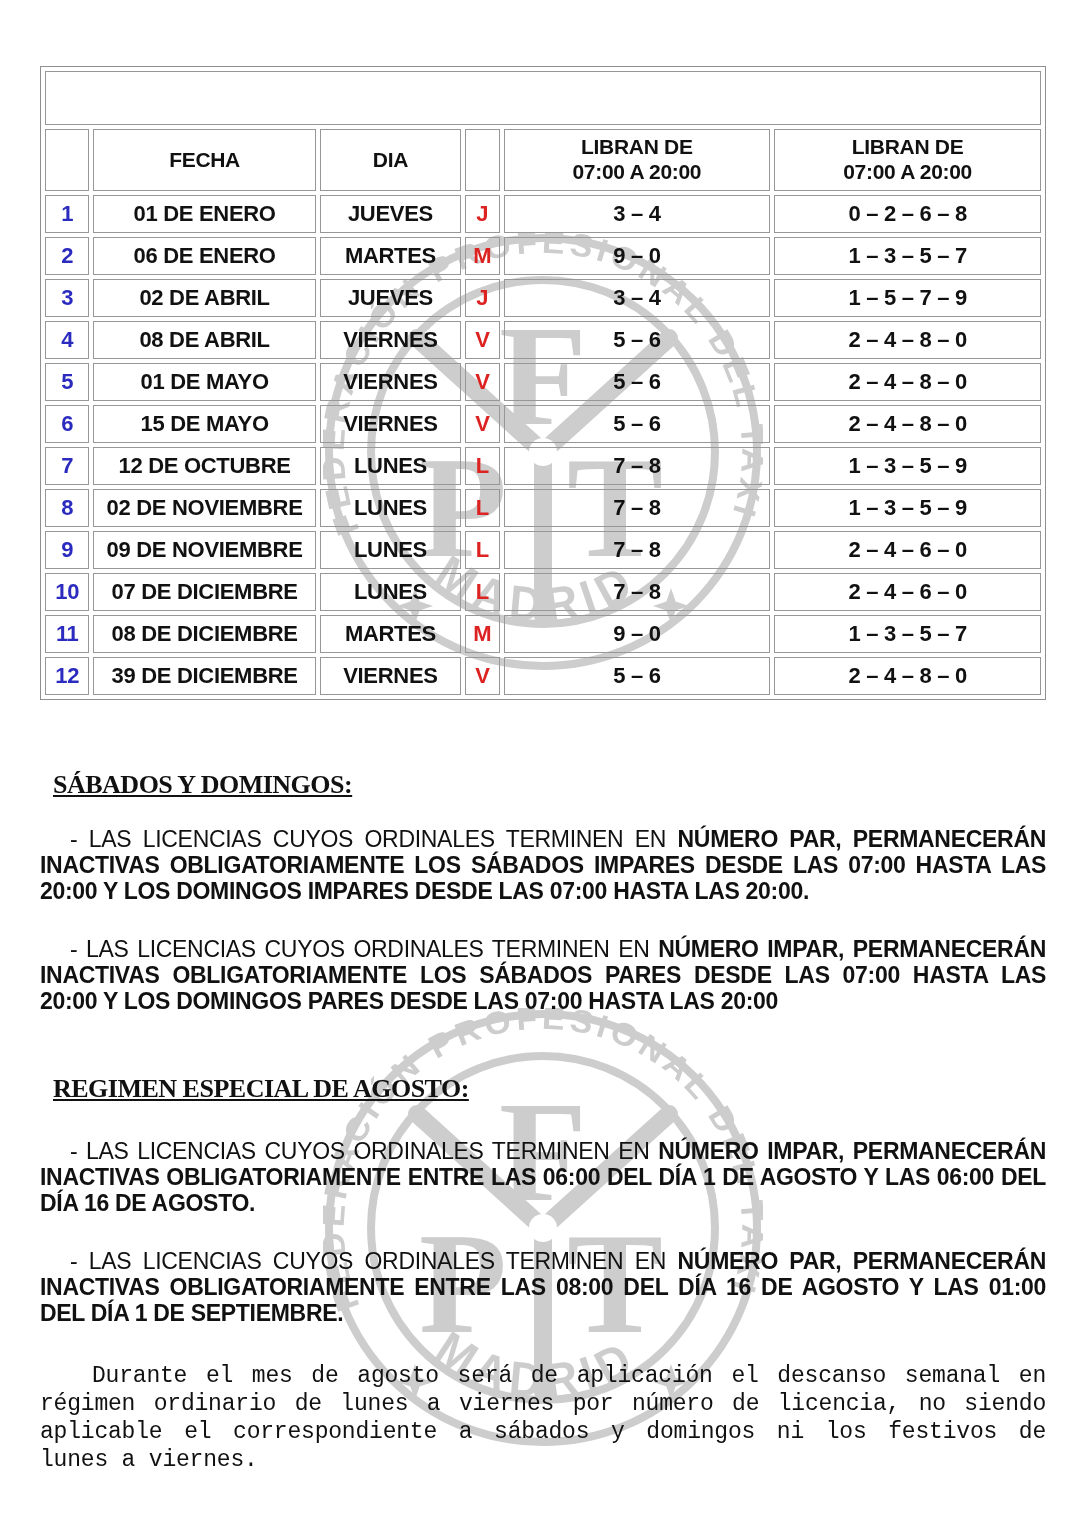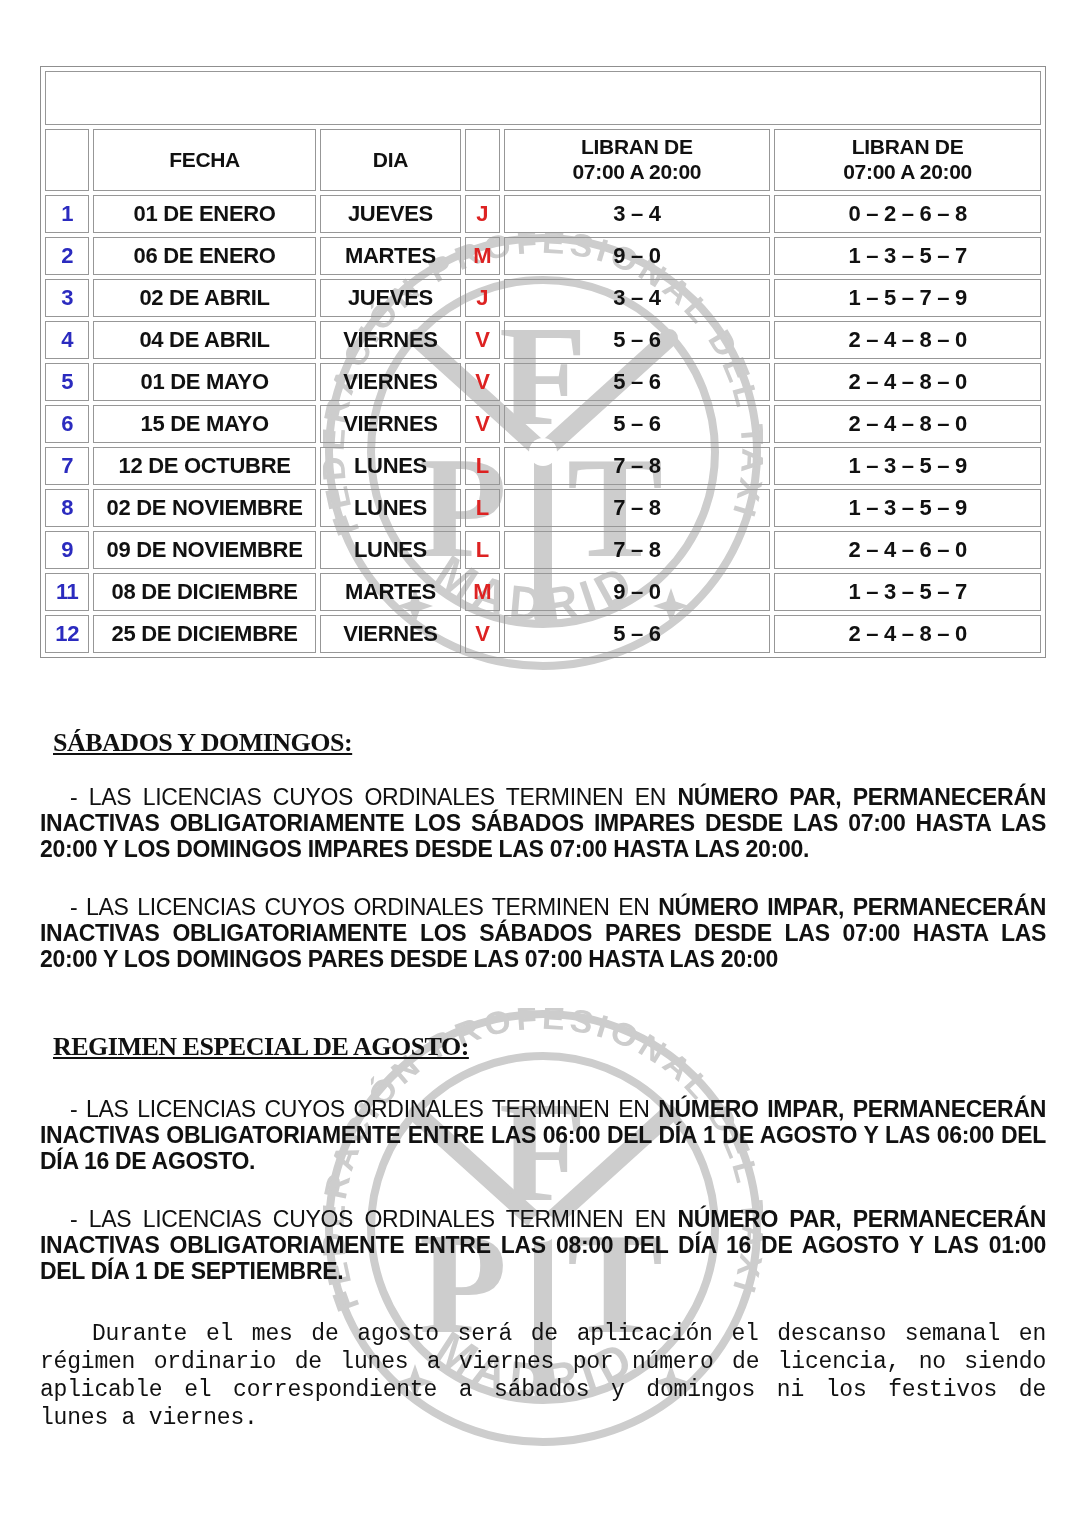--- a/index.html
+++ b/index.html
@@ -166,21 +166,21 @@
             <td class="c-num">3</td>
             <td class="c-fecha">02 DE ABRIL</td>
             <td class="c-dia">JUEVES</td>
             <td class="c-letra">J</td>
             <td class="c-val">3 – 4</td>
             <td class="c-val">1 – 5 – 7 – 9</td>
           </tr>
 
           <tr class="data">
             <td class="c-num">4</td>
-            <td class="c-fecha">04 DE ABRIL</td>
+            <td class="c-fecha">08 DE ABRIL</td>
             <td class="c-dia">VIERNES</td>
             <td class="c-letra">V</td>
             <td class="c-val">5 – 6</td>
             <td class="c-val">2 – 4 – 8 – 0</td>
           </tr>
 
           <tr class="data">
             <td class="c-num">5</td>
             <td class="c-fecha">01 DE MAYO</td>
             <td class="c-dia">VIERNES</td>
@@ -218,33 +218,41 @@
 
           <tr class="data">
             <td class="c-num">9</td>
             <td class="c-fecha">09 DE NOVIEMBRE</td>
             <td class="c-dia">LUNES</td>
             <td class="c-letra">L</td>
             <td class="c-val">7 – 8</td>
             <td class="c-val">2 – 4 – 6 – 0</td>
           </tr>
 
+          <tr class="data">
+            <td class="c-num">10</td>
+            <td class="c-fecha">07 DE DICIEMBRE</td>
+            <td class="c-dia">LUNES</td>
+            <td class="c-letra">L</td>
+            <td class="c-val">7 – 8</td>
+            <td class="c-val">2 – 4 – 6 – 0</td>
+          </tr>
 
           <tr class="data">
             <td class="c-num">11</td>
             <td class="c-fecha">08 DE DICIEMBRE</td>
             <td class="c-dia">MARTES</td>
             <td class="c-letra">M</td>
             <td class="c-val">9 – 0</td>
             <td class="c-val">1 – 3 – 5 – 7</td>
           </tr>
 
           <tr class="data">
             <td class="c-num">12</td>
-            <td class="c-fecha">25 DE DICIEMBRE</td>
+            <td class="c-fecha">39 DE DICIEMBRE</td>
             <td class="c-dia">VIERNES</td>
             <td class="c-letra">V</td>
             <td class="c-val">5 – 6</td>
             <td class="c-val">2 – 4 – 8 – 0</td>
           </tr>
 
       </tbody>
     </table>
 
     <div class="textblock">

